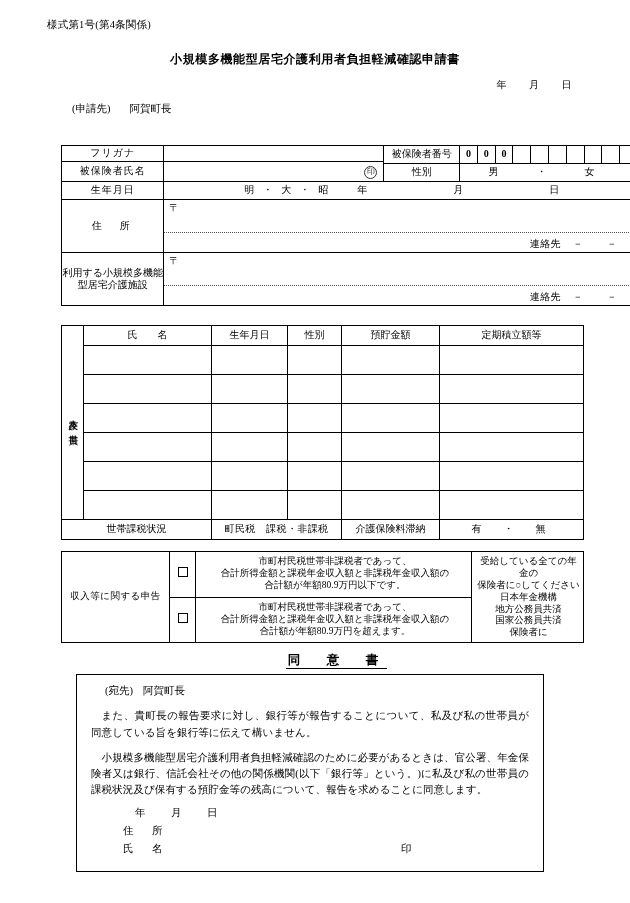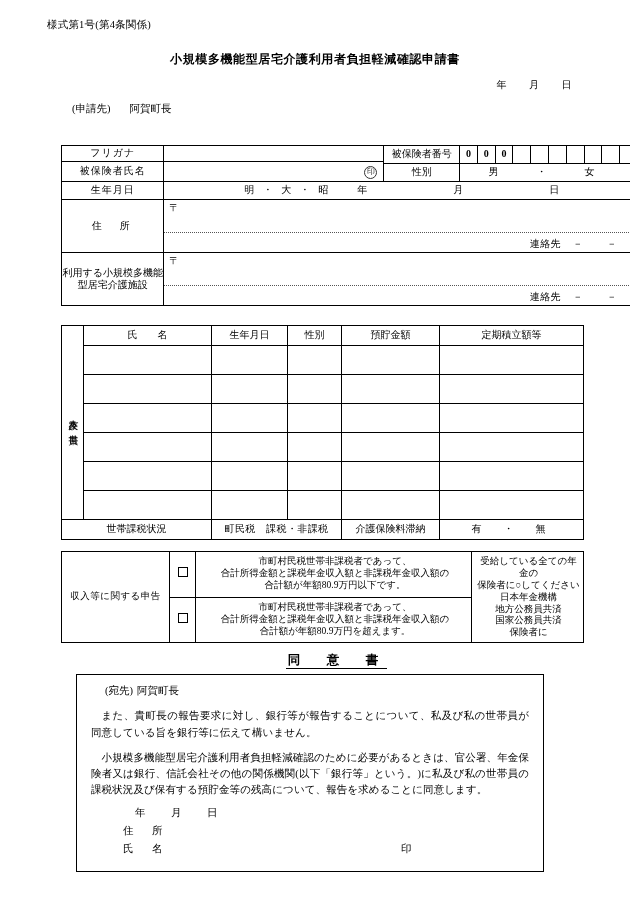--- a/index.html
+++ b/index.html
@@ -202,21 +202,21 @@
     top: 674px;
     width: 468px;
     height: 198px;
     border: 1px solid #000;
     box-sizing: border-box;
     padding: 8px 14px 0 14px;
     font-size: 10.5px;
     line-height: 1.55;
   }
   .consent-to { margin: 0 0 2px 14px; }
-  .consent-to .to-label { margin-right: 4px; }
+  .consent-to .to-label { margin-right: 10px; }
   .consent-p {
     margin: 9px 0 0 0;
     text-indent: 1em;
     text-align: justify;
     letter-spacing: 0.1px;
   }
   .consent-date {
     margin: 6px 0 0 44px;
     letter-spacing: 0.4px;
   }

